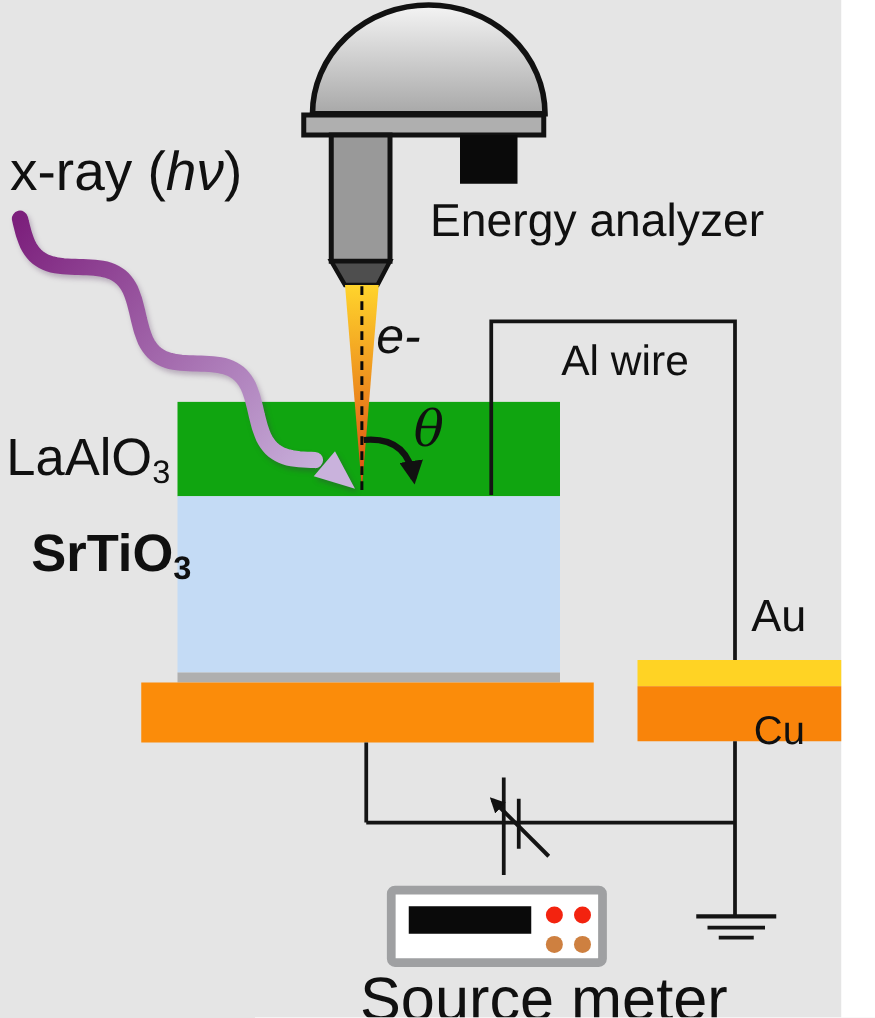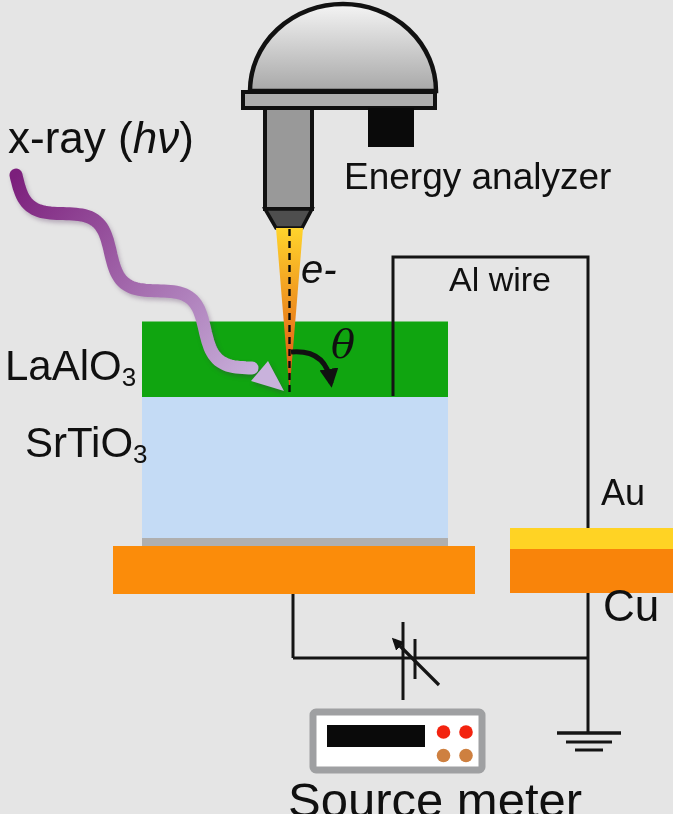--- a/index.html
+++ b/index.html
@@ -83,26 +83,26 @@
       <circle cx="466" cy="755.5" r="6.8" fill="#CE8040"></circle>
     </g>
   </svg>
 
   <div class="lbl" style="left:8px;top:116px;font-size:44px;"><span>x-ray (</span><span class="it">hν</span><span>)</span></div>
 
   <div class="lbl" style="left:344px;top:158px;font-size:37px;">Energy analyzer</div>
 
   <div class="lbl it" style="left:301px;top:249px;font-size:40px;">e-</div>
 
-  <div class="lbl" style="left:449px;top:262px;font-size:34px;">Al wire</div>
+  <div class="lbl" style="left:449px;top:272px;font-size:34px;">Al wire</div>
 
   <div class="lbl it serif" style="left:331px;top:324px;font-size:40px;">θ</div>
 
   <div class="lbl" style="left:5px;top:330px;font-size:42px;margin-top:15px;"><span>LaAlO</span><span class="sub">3</span></div>
 
-  <div class="lbl" style="left:25px;top:422px;font-size:42px;"><span>SrTiO</span><span class="sub">3</span></div>
+  <div class="lbl" style="left:25px;top:422px;font-size:42px;font-weight:bold;"><span>SrTiO</span><span class="sub">3</span></div>
 
   <div class="lbl" style="left:601px;top:475px;font-size:36px;text-align:right;">Au</div>
 
-  <div class="lbl" style="left:603px;top:584px;font-size:44px;">Cu</div>
+  <div class="lbl" style="left:603px;top:568px;font-size:32px;">Cu</div>
 
   <div class="lbl" style="left:288px;top:776px;font-size:49px;">Source meter</div>
 </div>
 
 </body></html>

